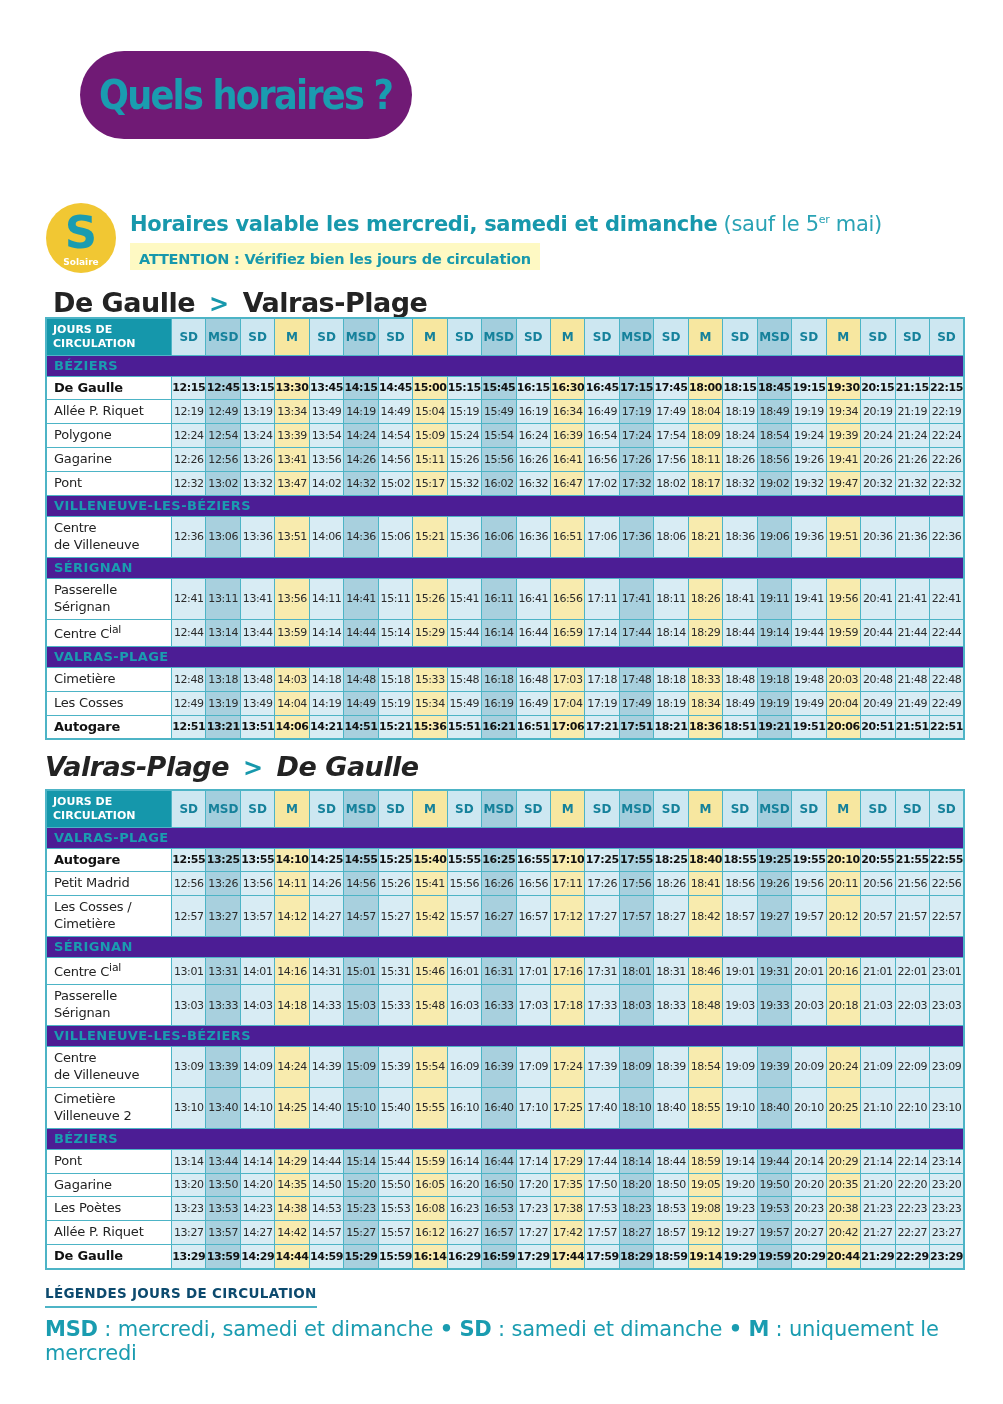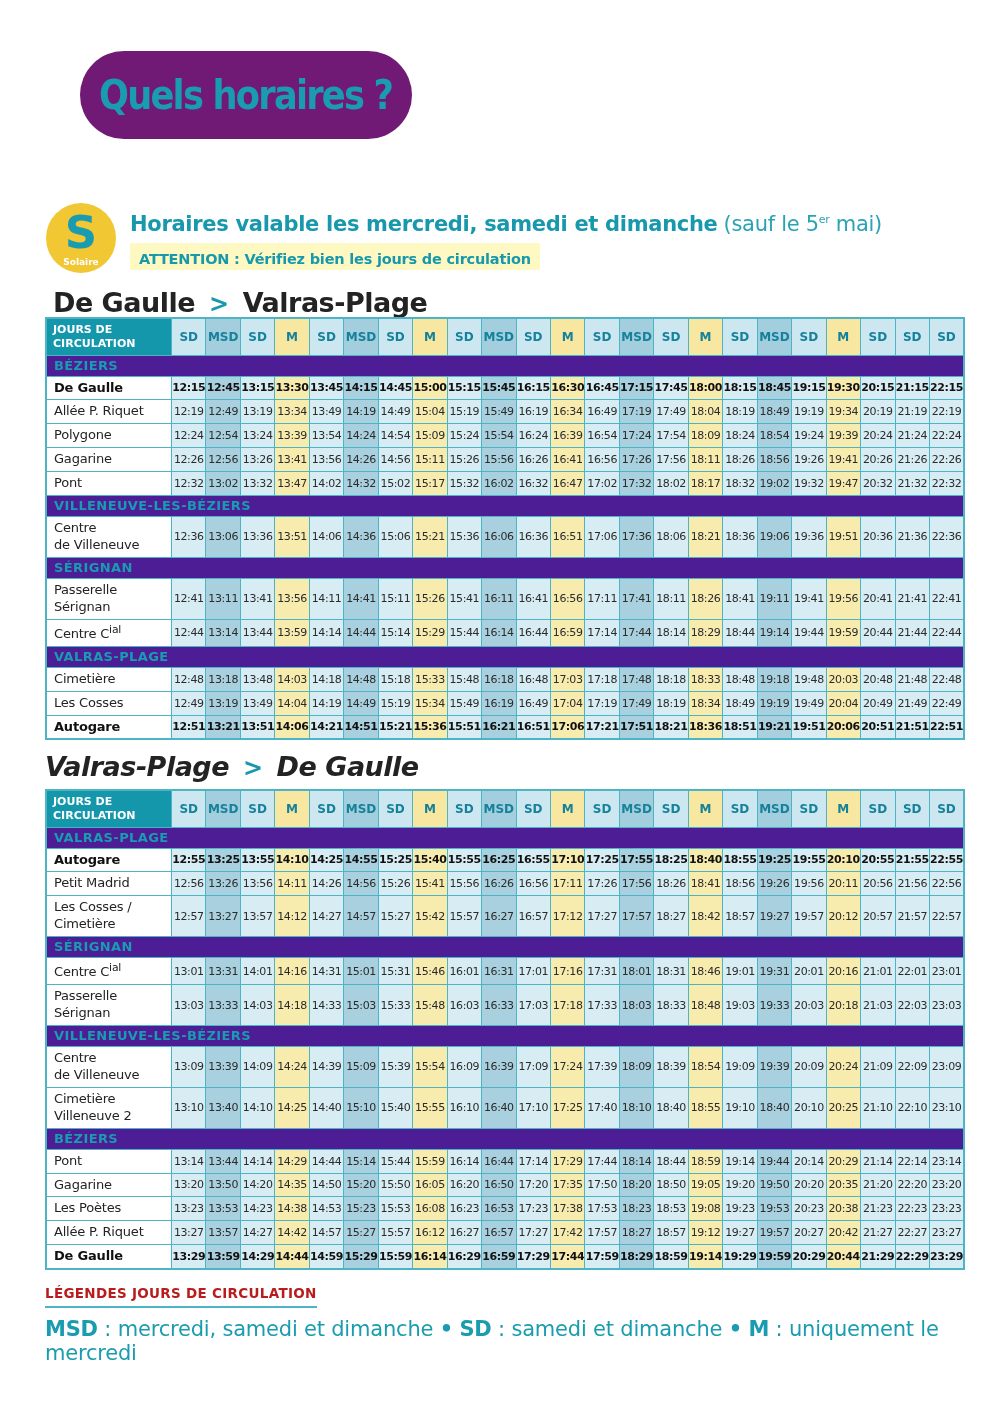--- a/index.html
+++ b/index.html
@@ -43,21 +43,21 @@
   tr.sec-row td{background:#4c1d95;color:#1a9cb0;font-weight:bold;font-size:13px;
         letter-spacing:.4px;padding:2px 7px 3px;}
   td.name{background:#ffffff;color:#232323;font-size:13px;letter-spacing:-.2px;
         padding:3px 2px 3px 7px;line-height:1.3;white-space:pre-line;}
   td.tm{text-align:center;font-size:11px;letter-spacing:-.4px;color:#2b2b2b;padding:4px 0;}
   td.tm.sd{background:#d8ecf4;} td.tm.msd{background:#a8d0de;} td.tm.m{background:#f8ebae;}
   tr.emph td.tm, tr.emph td.name{font-weight:bold;color:#111111;}
 
   
   .legend{left:45px;top:1283px;}
-  .legend-title{display:inline-block;color:#b91c1c;font-weight:bold;font-size:13.5px;
+  .legend-title{display:inline-block;color:#0c4a6e;font-weight:bold;font-size:13.5px;
         letter-spacing:.3px;padding-bottom:5px;border-bottom:2px solid #4db4c6;}
   .legend-items{display:block;margin-top:9px;color:#1a9cb0;font-size:21px;letter-spacing:-.2px;}
   .legend-items b{font-weight:bold;}
   .footer{left:45px;top:1341px;color:#3d3d3d;font-size:15px;letter-spacing:-.2px;}
 </style>
 </head>
 <body>
 
 <div class="page">
 

